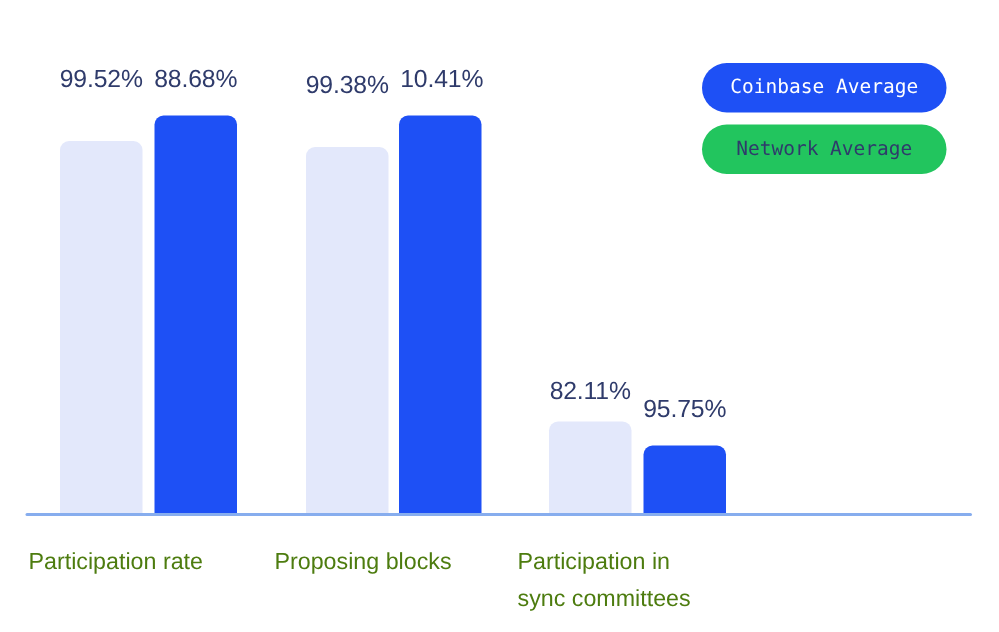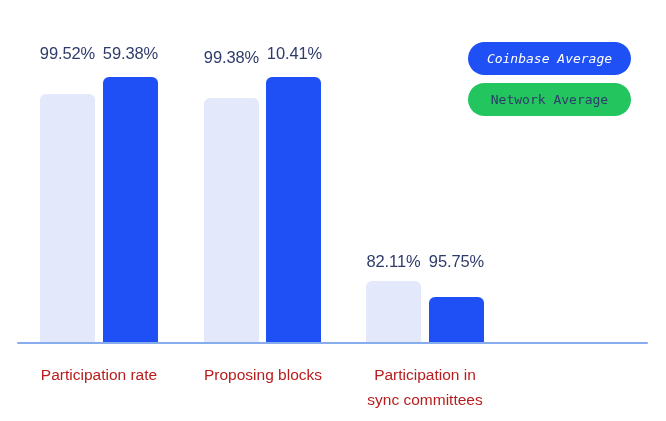--- a/index.html
+++ b/index.html
@@ -60,22 +60,22 @@
     color: #2F3B6B;
     font-size: 16.5px;
     letter-spacing: -0.1px;
     white-space: nowrap;
     text-align: center;
   }
 
   
   .cat-label {
     position: absolute;
-    text-align: center;
-    color: #b91c1c;
+    text-align: left;
+    color: #4d7c0f;
     font-size: 15.5px;
     line-height: 25px;
     white-space: pre-line;
   }
 
   
   .legend {
     position: absolute;
     left: 468px;
     top: 42px;
@@ -90,51 +90,50 @@
     align-items: center;
     justify-content: center;
     font-family: "DejaVu Sans Mono", "Liberation Mono", monospace;
     font-size: 13px;
     letter-spacing: 0px;
     margin-bottom: 8px;
   }
   .legend-pill.coinbase {
     background: #1E50F5;
     color: #FFFFFF;
-    font-style: italic;
   }
   .legend-pill.network {
     background: #22c55e;
     color: #2F3B6B;
   }
 </style>
 </head>
 <body>
 
 <div id="chart-root">
 
   <div class="plot-area">
 
     <div class="bar network" style="left:40px; width:55px; height:250px;"></div>
     <div class="bar-label" style="left:25px; top:44px; width:85px;">99.52%</div>
 
     <div class="bar coinbase" style="left:103px; width:55px; height:267px;"></div>
-    <div class="bar-label" style="left:88px; top:44px; width:85px;">59.38%</div>
+    <div class="bar-label" style="left:88px; top:44px; width:85px;">88.68%</div>
 
     <div class="bar network" style="left:204px; width:55px; height:246px;"></div>
     <div class="bar-label" style="left:189px; top:48px; width:85px;">99.38%</div>
 
     <div class="bar coinbase" style="left:266px; width:55px; height:267px;"></div>
     <div class="bar-label" style="left:252px; top:44px; width:85px;">10.41%</div>
 
     <div class="bar network" style="left:366px; width:55px; height:63px;"></div>
     <div class="bar-label" style="left:351px; top:252px; width:85px;">82.11%</div>
 
     <div class="bar coinbase" style="left:429px; width:55px; height:47px;"></div>
-    <div class="bar-label" style="left:414px; top:252px; width:85px;">95.75%</div>
+    <div class="bar-label" style="left:414px; top:264px; width:85px;">95.75%</div>
 
     <div class="axis-line"></div>
   </div>
 
   <div class="cat-label" style="left:19px; top:362px; width:160px;">Participation rate</div>
   <div class="cat-label" style="left:183px; top:362px; width:160px;">Proposing blocks</div>
   <div class="cat-label" style="left:345px; top:362px; width:160px;">Participation in
 sync committees</div>
 
   <div class="legend">

